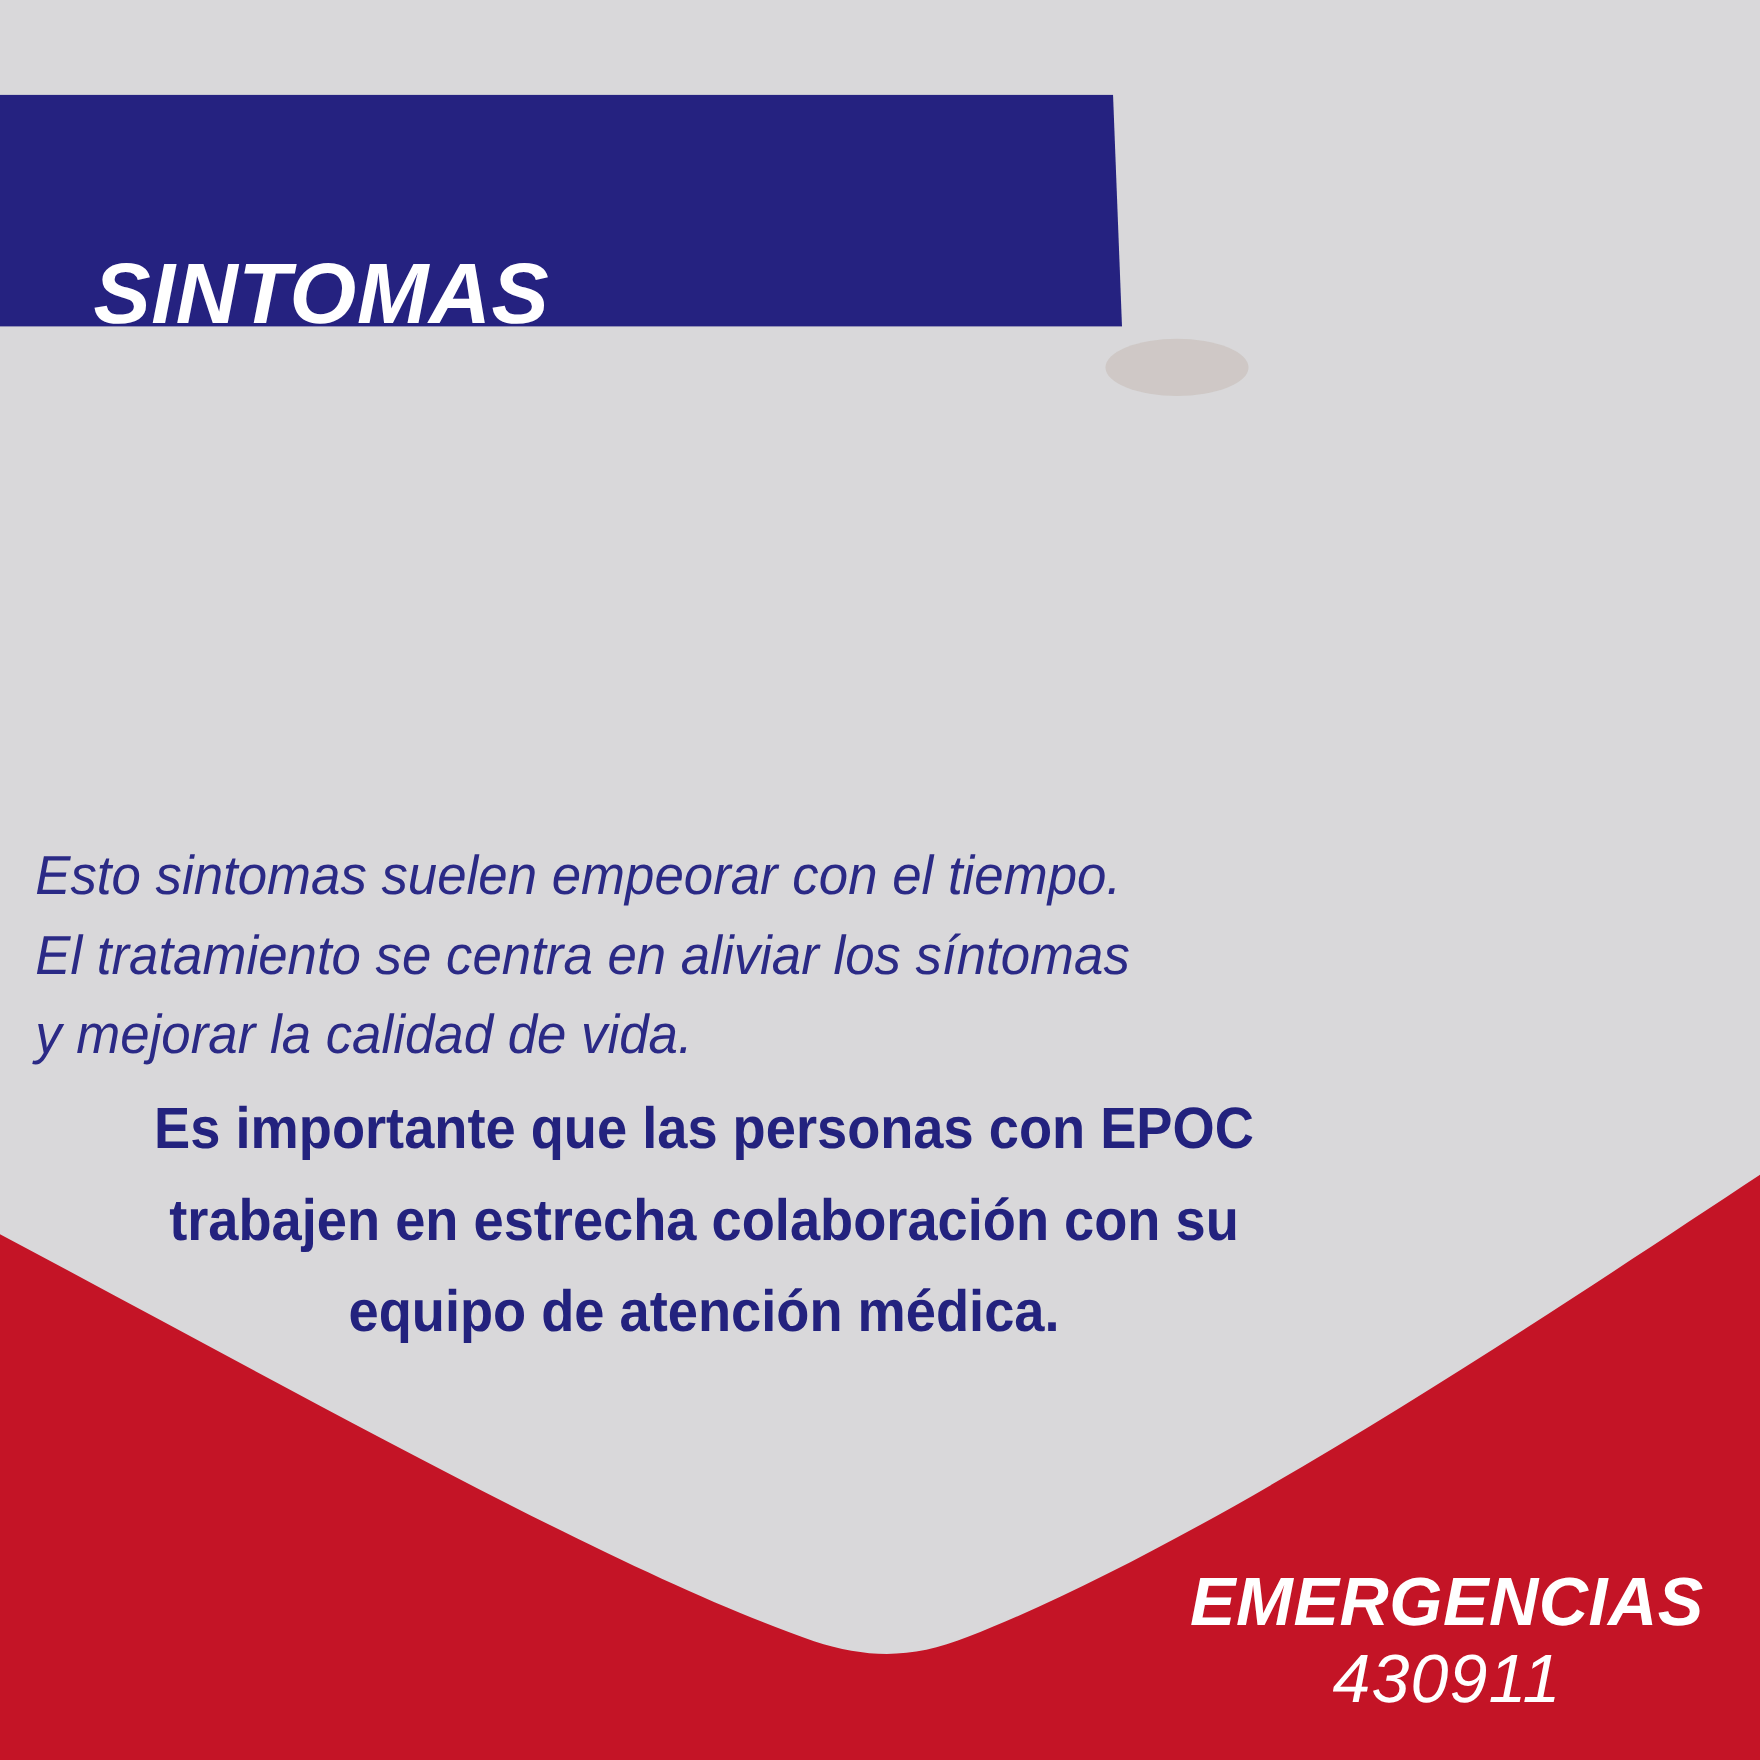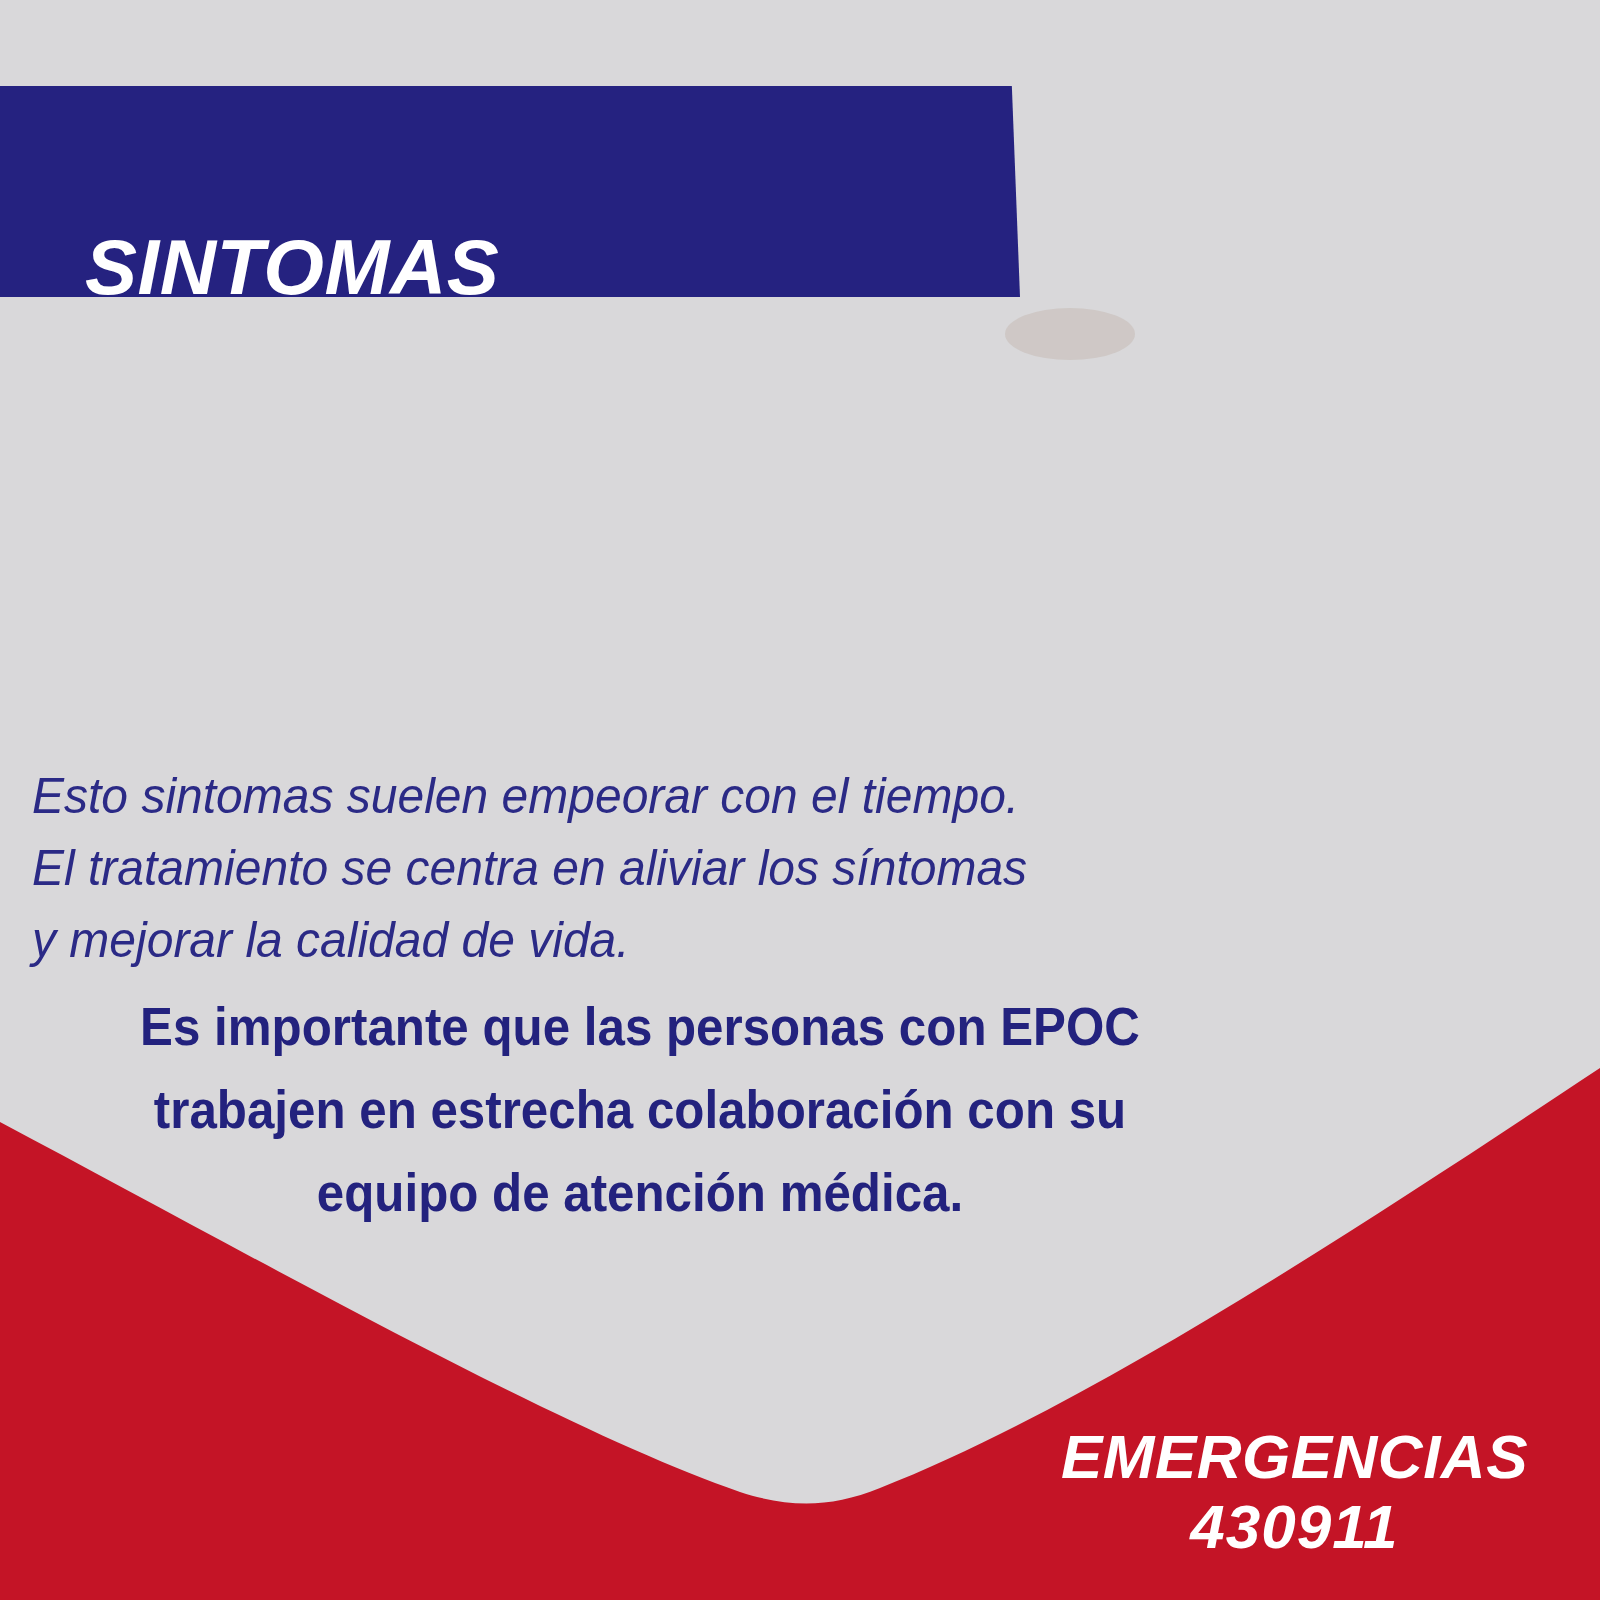--- a/index.html
+++ b/index.html
@@ -114,36 +114,36 @@
     font-style: normal;
     color: #23227e;
     line-height: 83px;
     white-space: nowrap;
     transform: scaleX(0.93);
   }
 
   
   .footer {
     position: absolute;
-    right: 72px;
+    right: 51px;
     bottom: 38px;
     text-align: center;
     color: #ffffff;
   }
   .footer-label {
     font-size: 62px;
     font-weight: bold;
     font-style: italic;
     line-height: 70px;
     letter-spacing: 0.5px;
     white-space: nowrap;
   }
   .footer-number {
     font-size: 62px;
-    font-weight: bold;
+    font-weight: normal;
     font-style: italic;
     line-height: 70px;
     letter-spacing: 1px;
     white-space: nowrap;
   }
 </style>
 </head>
 <body>
 
 <div id="poster">

